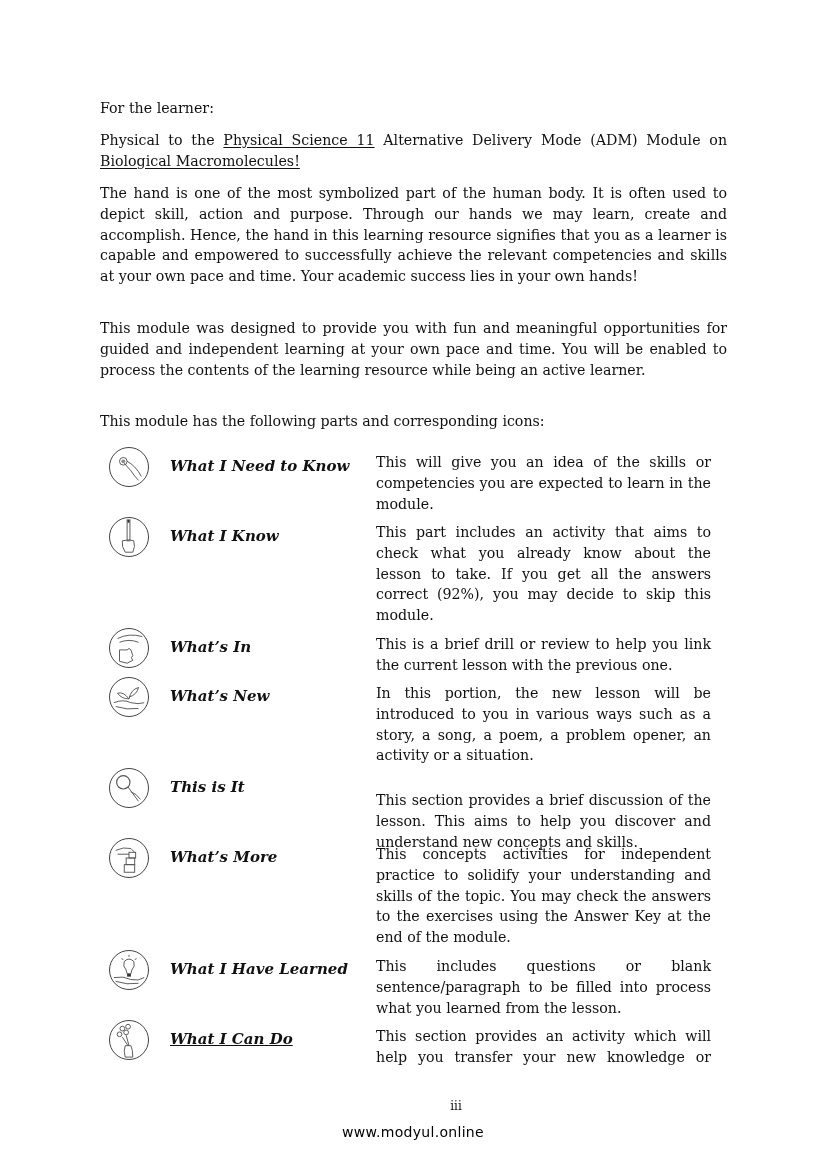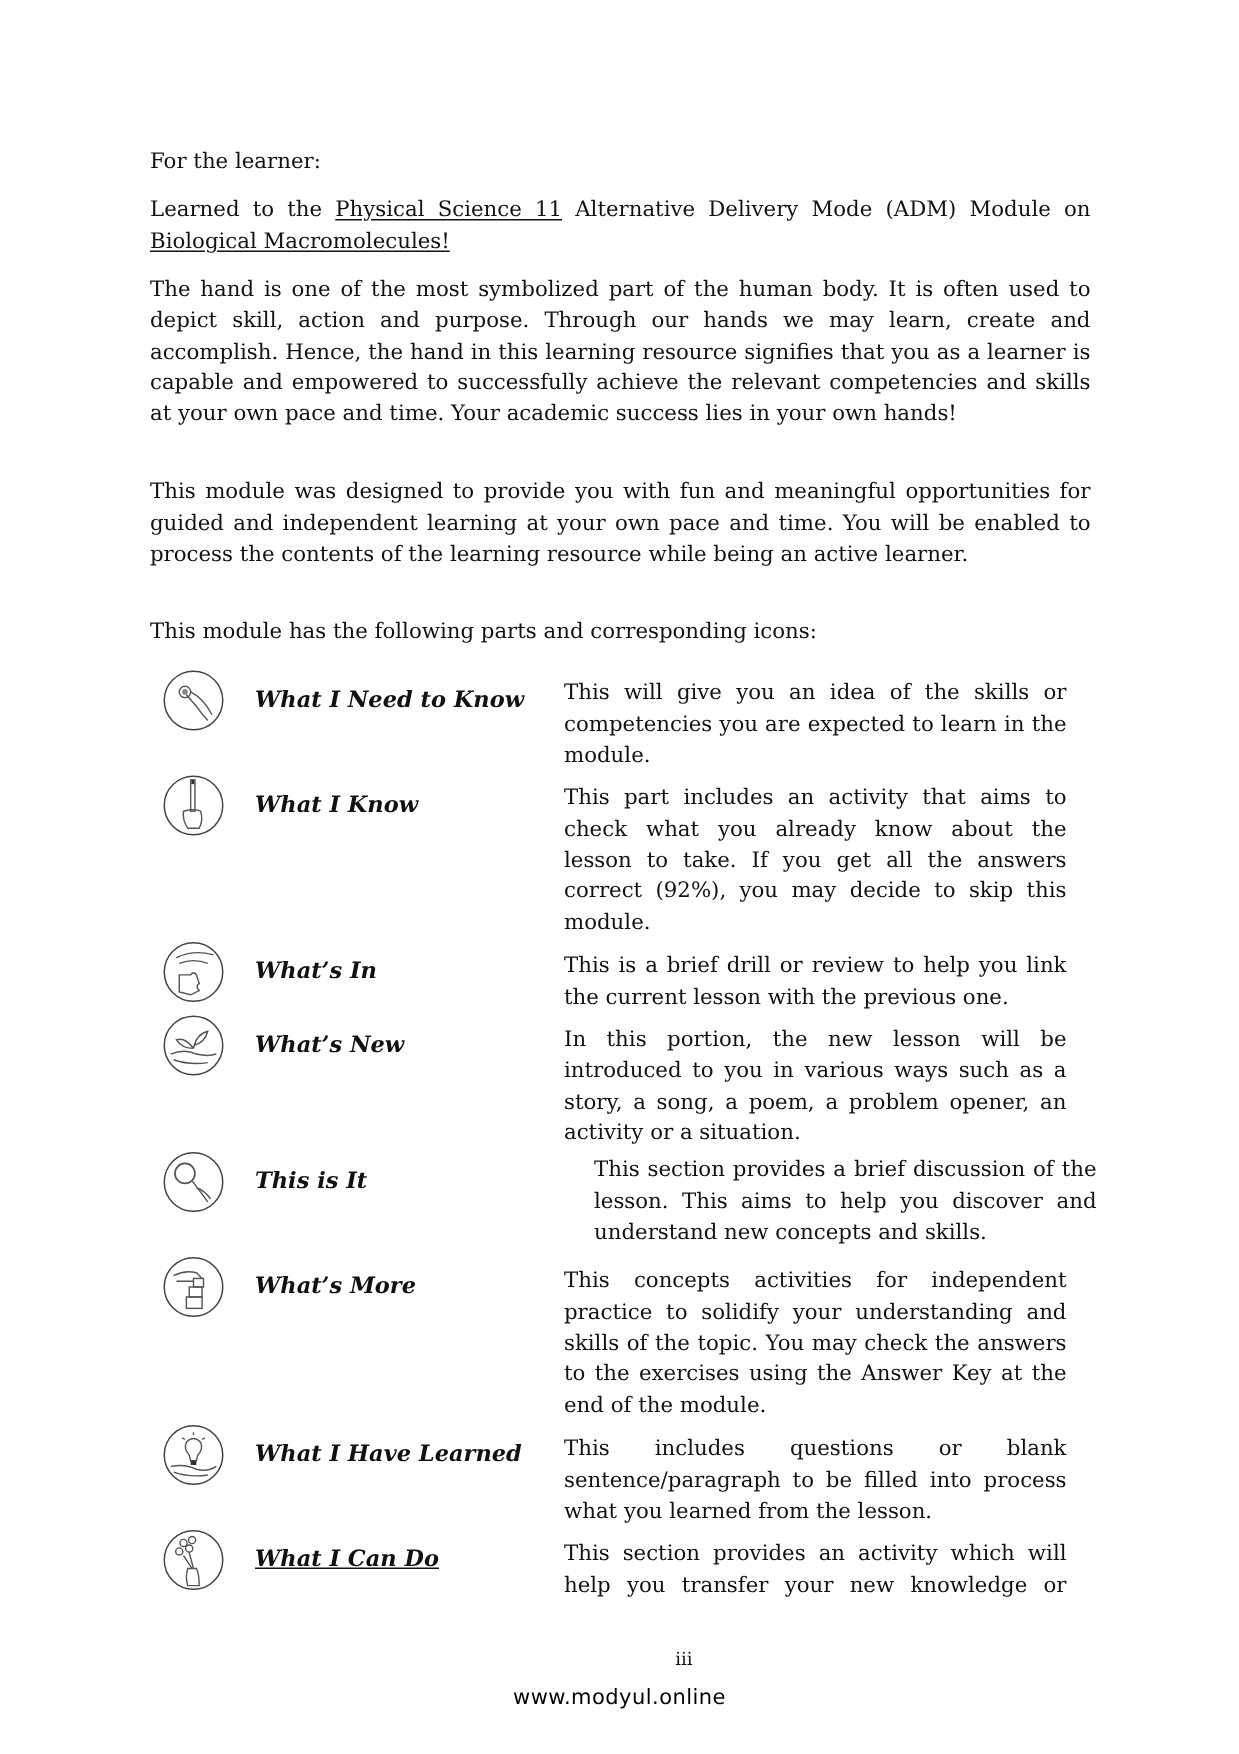--- a/index.html
+++ b/index.html
@@ -21,21 +21,21 @@
   .watermark { position: absolute; left: 0; width: 826px; top: 1124px; text-align: center;
                font-family: "DejaVu Sans", sans-serif; font-size: 14px; color: #000000; letter-spacing: 0.3px; }
 </style>
 </head>
 <body>
 
 <div class="page">
 
   <p class="para" style="top:98px;">For the learner:</p>
 
-  <p class="para" style="top:130px;"><span>Learned to the </span><u>Physical Science 11</u><span> Alternative Delivery Mode (ADM) Module on </span><u>Biological Macromolecules!</u></p>
+  <p class="para" style="top:130px;"><span>Physical to the </span><u>Physical Science 11</u><span> Alternative Delivery Mode (ADM) Module on </span><u>Biological Macromolecules!</u></p>
 
   <p class="para" style="top:183px;">The hand is one of the most symbolized part of the human body. It is often used to depict skill, action and purpose. Through our hands we may learn, create and accomplish. Hence, the hand in this learning resource signifies that you as a learner is capable and empowered to successfully achieve the relevant competencies and skills at your own pace and time. Your academic success lies in your own hands!</p>
 
   <p class="para" style="top:318px;">This module was designed to provide you with fun and meaningful opportunities for guided and independent learning at your own pace and time. You will be enabled to process the contents of the learning resource while being an active learner.</p>
 
   <p class="para" style="top:411px;">This module has the following parts and corresponding icons:</p>
 
   <div class="row" style="top:447px;">
     <div class="icon">
       <svg viewBox="0 0 40 40">
@@ -83,21 +83,21 @@
   </div>
 
   <div class="row" style="top:768px;">
     <div class="icon">
       <svg viewBox="0 0 40 40">
           <circle cx="14" cy="14" r="7" fill="none" stroke="#555" stroke-width="1.2"></circle>
           <path d="M19 19 L30 34 M22 24 Q28 26 32 32" fill="none" stroke="#555" stroke-width="1"></path>
         </svg>
     </div>
     <div class="label" style="top:10px;">This is It</div>
-    <div class="desc" style="top:2px;margin-left:20px;">This section provides a brief discussion of the lesson. This aims to help you discover and understand new concepts and skills.</div>
+    <div class="desc" style="top:22px;">This section provides a brief discussion of the lesson. This aims to help you discover and understand new concepts and skills.</div>
   </div>
 
   <div class="row" style="top:838px;">
     <div class="icon">
       <svg viewBox="0 0 40 40">
           <path d="M6 12 Q14 8 22 10 L26 14 M8 16 L20 16" fill="none" stroke="#555" stroke-width="1"></path>
           <rect x="20" y="14" width="7" height="6" fill="none" stroke="#555" stroke-width="1"></rect>
           <rect x="17" y="20" width="9" height="7" fill="none" stroke="#555" stroke-width="1"></rect>
           <rect x="15" y="27" width="11" height="8" fill="none" stroke="#555" stroke-width="1"></rect>
         </svg>

